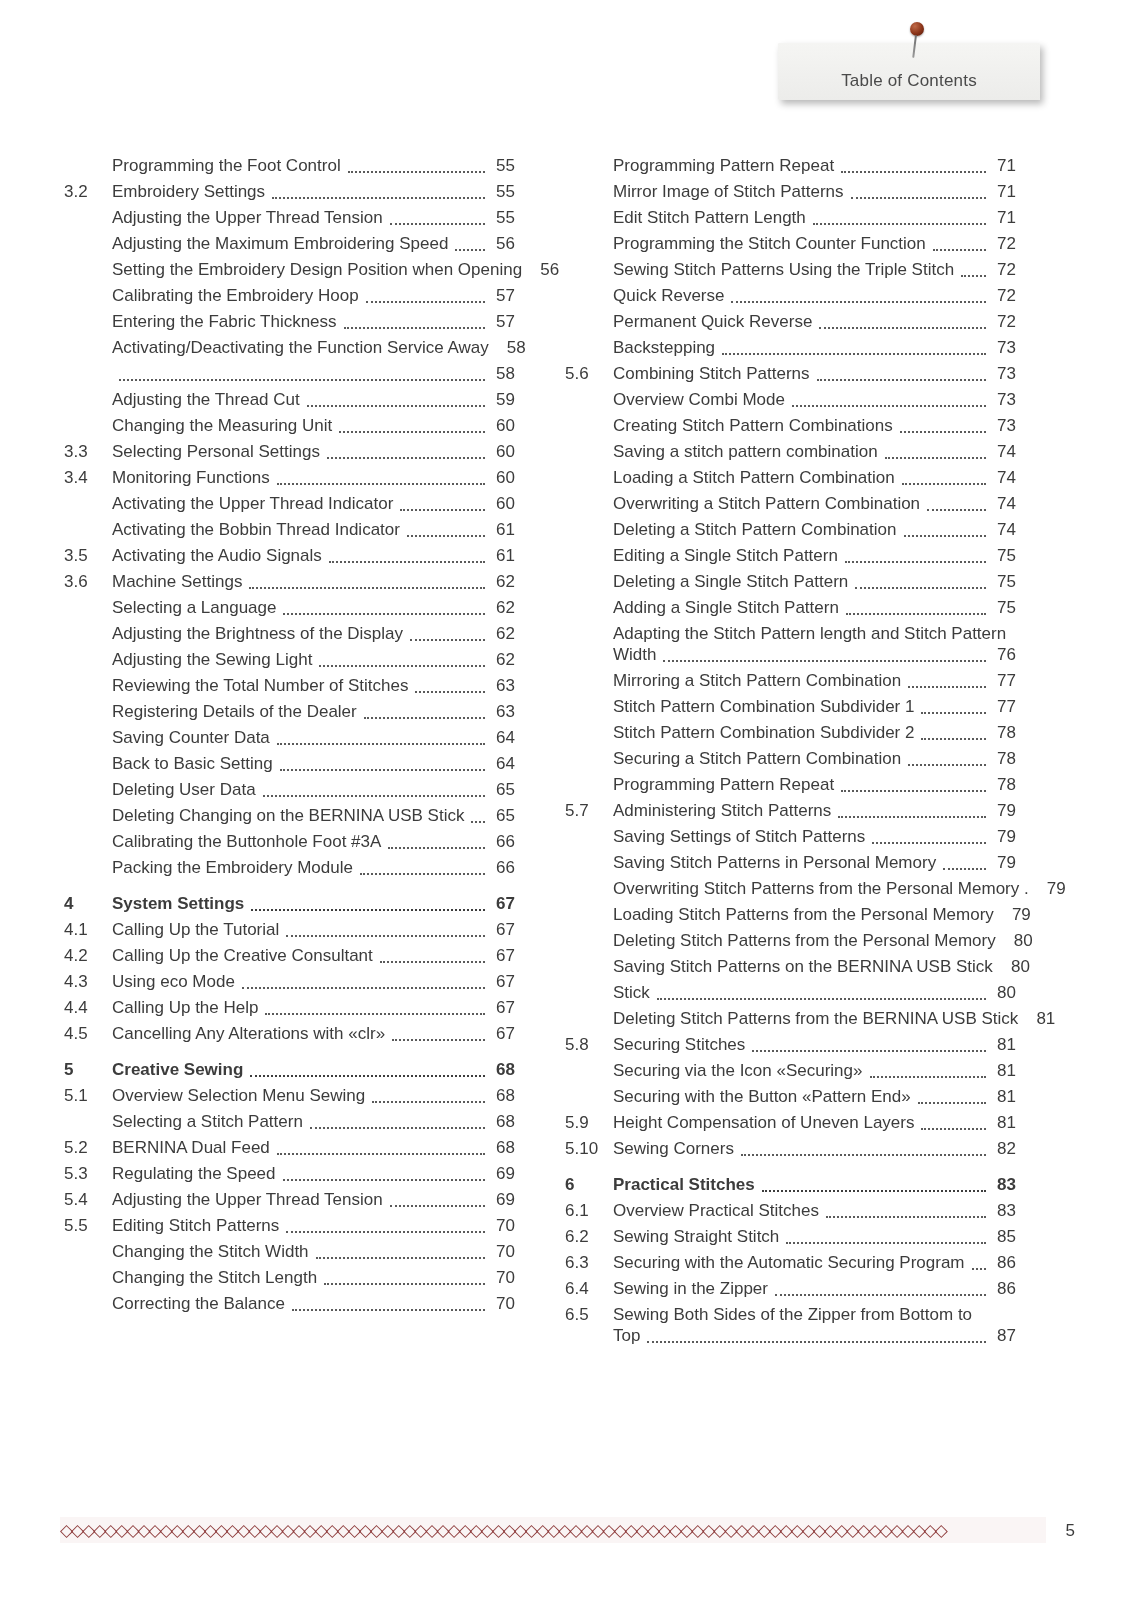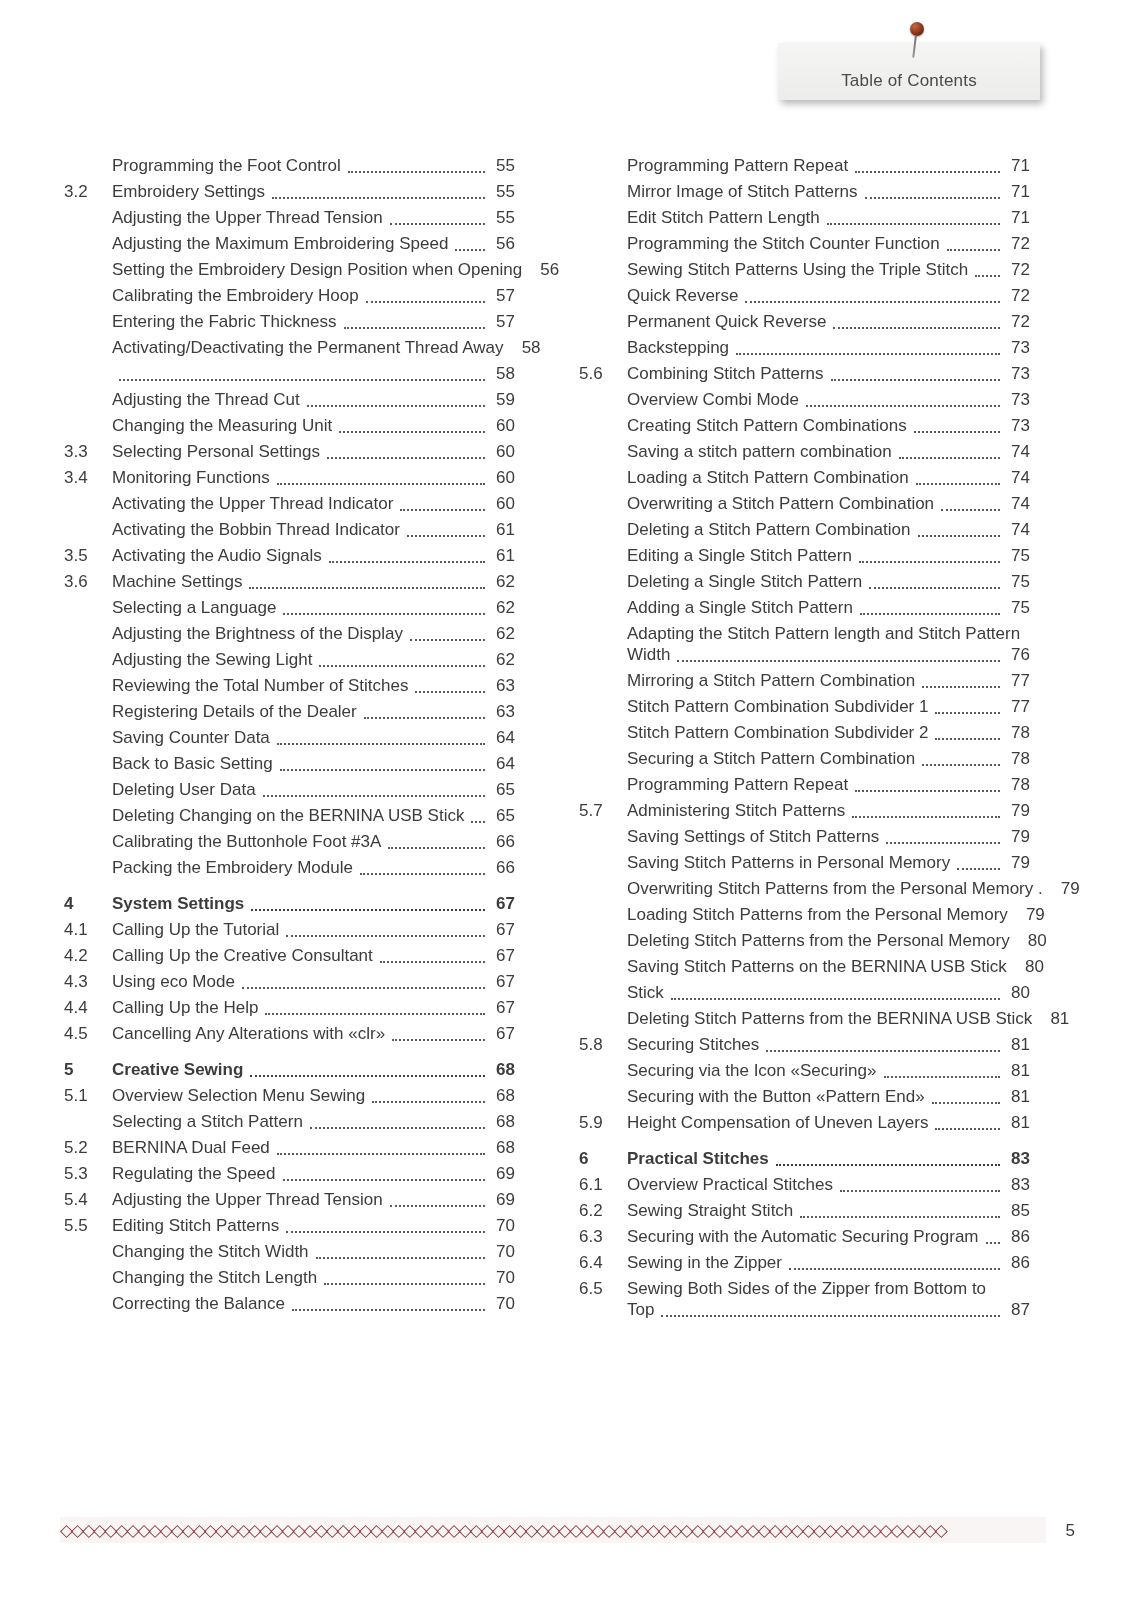--- a/index.html
+++ b/index.html
@@ -22,21 +22,21 @@
     box-shadow:0 1px 2px rgba(0,0,0,0.35);
   }
   .pin-needle{
     position:absolute;left:915px;top:35px;width:2px;height:23px;
     background:linear-gradient(180deg,#6f6f6f,#9a9a9a);transform:rotate(7deg);
     transform-origin:top center;border-radius:1px;
   }
   
   .toc{
     position:absolute;left:64px;top:155px;width:981px;
-    display:flex;gap:64px;
+    display:flex;gap:50px;
   }
   .toc-col{width:451px;flex:0 0 451px;}
   .toc-row{margin-bottom:5px;display:flex;align-items:flex-start;
     font-size:17px;line-height:21px;}
   .toc-row.section{}
   .toc-row.chapter{margin-top:15px;font-weight:bold;}
   .num{flex:0 0 48px;}
   .row-body{flex:1 1 auto;min-width:0;}
   .line{display:flex;align-items:flex-end;}
   .txt{white-space:nowrap;}
@@ -136,21 +136,21 @@
             <span class="txt">Entering the Fabric Thickness</span>
             <span class="leader"></span>
             <span class="pg">57</span>
           </div>
         </div>
       </div>
       <div class="toc-row sub">
         <span class="num"></span>
         <div class="row-body">
           <div class="line">
-            <span class="txt">Activating/Deactivating the Permanent Thread Away</span>
+            <span class="txt">Activating/Deactivating the Function Service Away</span>
             <span class="leader"></span>
             <span class="pg">58</span>
           </div>
         </div>
       </div>
       <div class="toc-row sub">
         <span class="num"></span>
         <div class="row-body">
           <div class="line">
             <span class="leader"></span>
@@ -873,20 +873,30 @@
           </div>
         </div>
       </div>
       <div class="toc-row section">
         <span class="num">5.9</span>
         <div class="row-body">
           <div class="line">
             <span class="txt">Height Compensation of Uneven Layers</span>
             <span class="leader"></span>
             <span class="pg">81</span>
+          </div>
+        </div>
+      </div>
+      <div class="toc-row section">
+        <span class="num">5.10</span>
+        <div class="row-body">
+          <div class="line">
+            <span class="txt">Sewing Corners</span>
+            <span class="leader"></span>
+            <span class="pg">82</span>
           </div>
         </div>
       </div>
       <div class="toc-row chapter">
         <span class="num">6</span>
         <div class="row-body">
           <div class="line">
             <span class="txt">Practical Stitches</span>
             <span class="leader"></span>
             <span class="pg">83</span>

